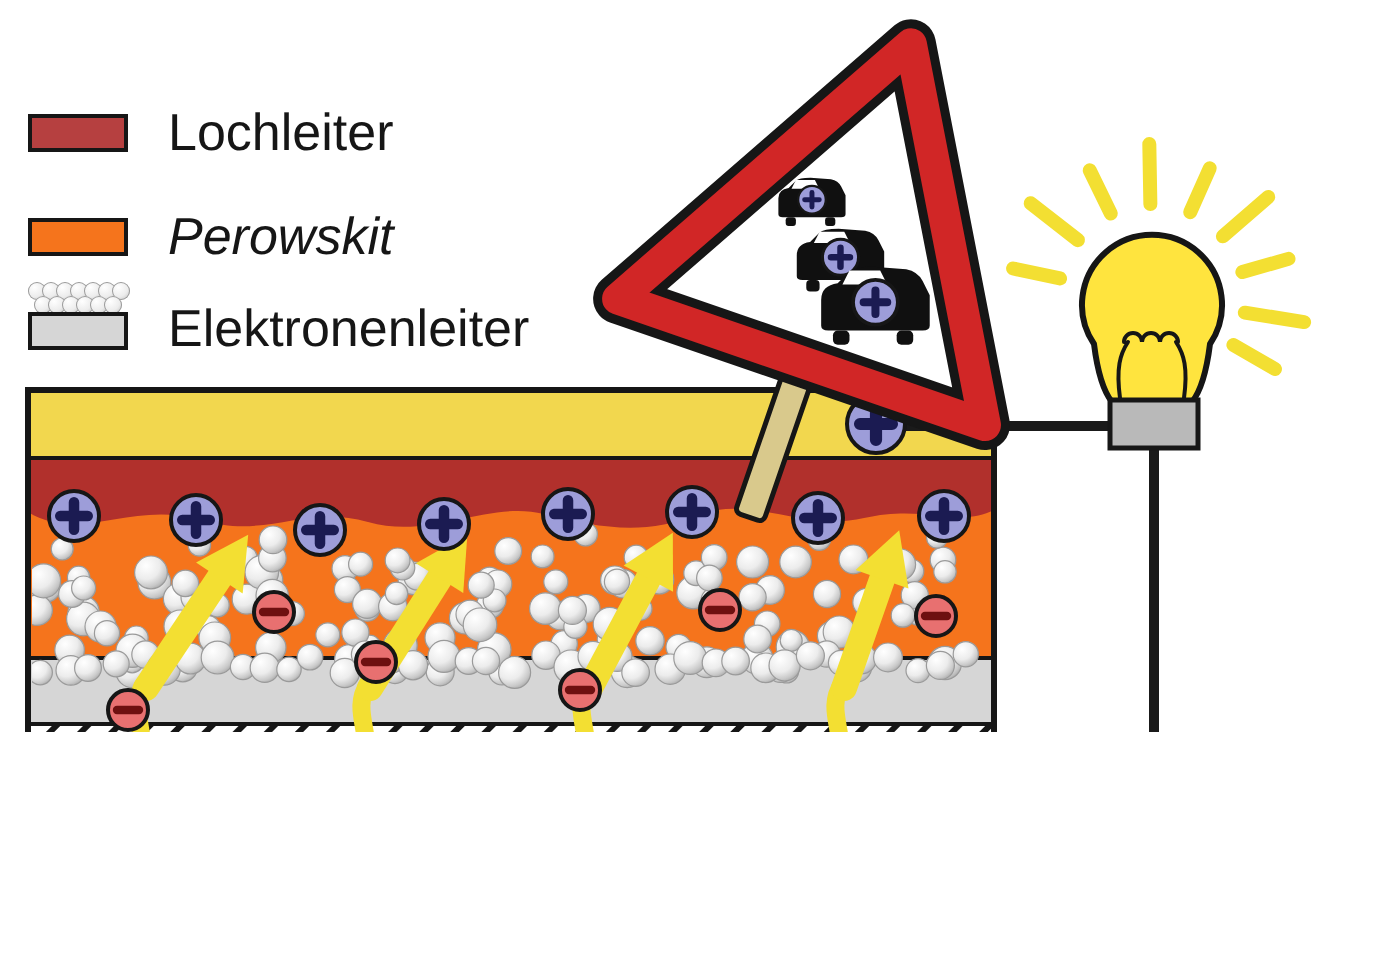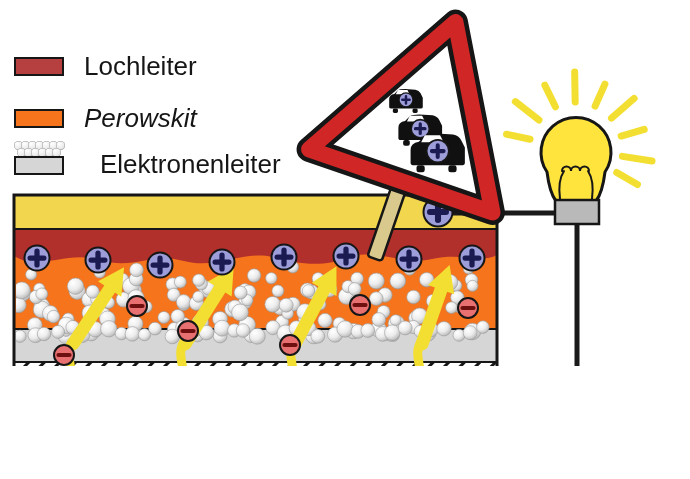--- a/index.html
+++ b/index.html
@@ -5,21 +5,21 @@
   html,body{margin:0;padding:0;background:#fff;}
   #stage{position:relative;width:690px;height:366px;background:var(--page,#fff);overflow:hidden;
          font-family:"Liberation Sans","DejaVu Sans",sans-serif;}
   #diagram-svg{position:absolute;left:0;top:0;}
   
   .legend-label{position:absolute;left:84px;color:#161616;font-size:26px;line-height:28px;white-space:nowrap;}
   .sw{position:absolute;left:14px;width:50px;height:19px;border:2px solid #161616;box-sizing:border-box;}
   #sw-loch{top:57px;background:var(--legendRed);}
   #sw-pero{top:109px;background:var(--perovskite);}
   #sw-elek{top:156px;background:var(--electronConductor);}
-  #lbl-loch{top:52px;} #lbl-pero{top:104px;font-style:italic;} #lbl-elek{top:150px;margin-left:16px;}
+  #lbl-loch{top:52px;} #lbl-pero{top:104px;font-style:italic;} #lbl-elek{top:150px;}
   #sw-spheres{position:absolute;left:14px;top:141px;width:50px;height:16px;}
   .msph{position:absolute;width:9px;height:9px;border-radius:50%;
         background:radial-gradient(circle at 35% 30%, #ffffff 0%, #ececec 55%, #c9c9c9 85%, #aeaeae 100%);
         box-shadow:0 0 0 0.5px #9a9a9a inset;}
   
   .f-topel{fill:var(--topElectrode);} .f-hole{fill:var(--holeConductor);}
   .f-perow{fill:var(--perovskite);}  .f-etl{fill:var(--electronConductor);}
   .f-glass{fill:var(--substrate);}   .f-white{fill:#ffffff;}
   .lyr{stroke:#161616;stroke-width:2px;}
   .outline{fill:none;stroke:#161616;stroke-width:3px;}

